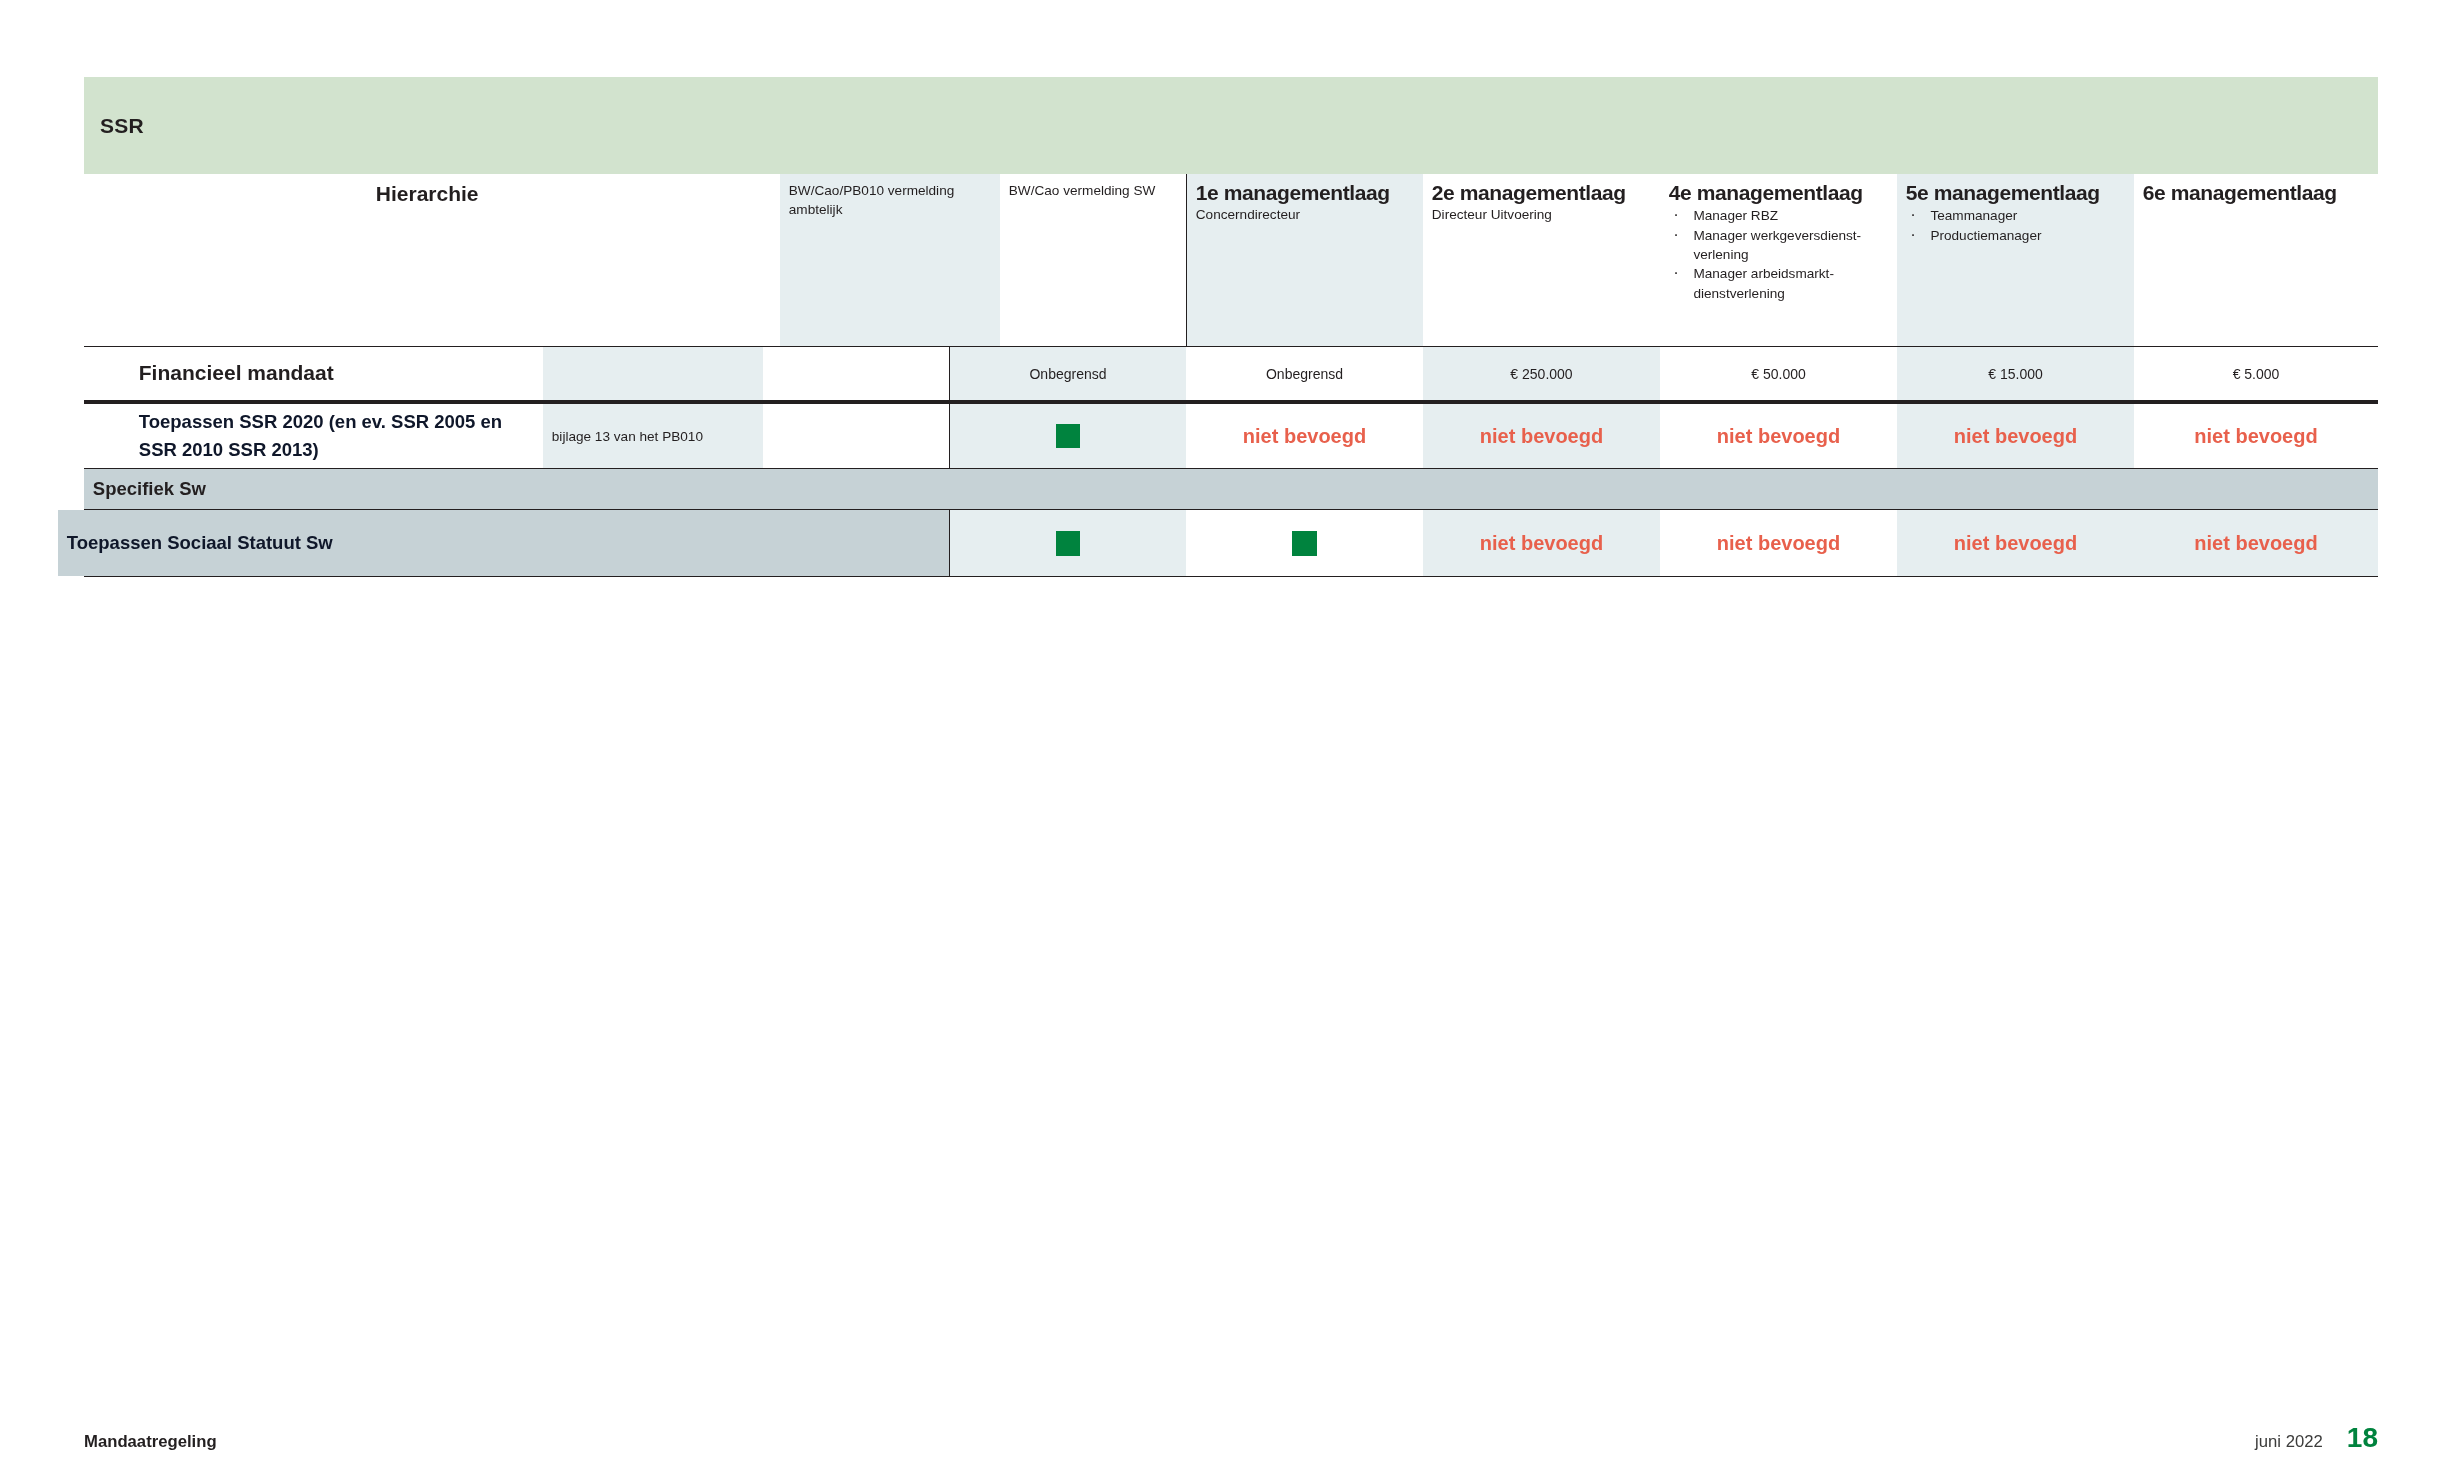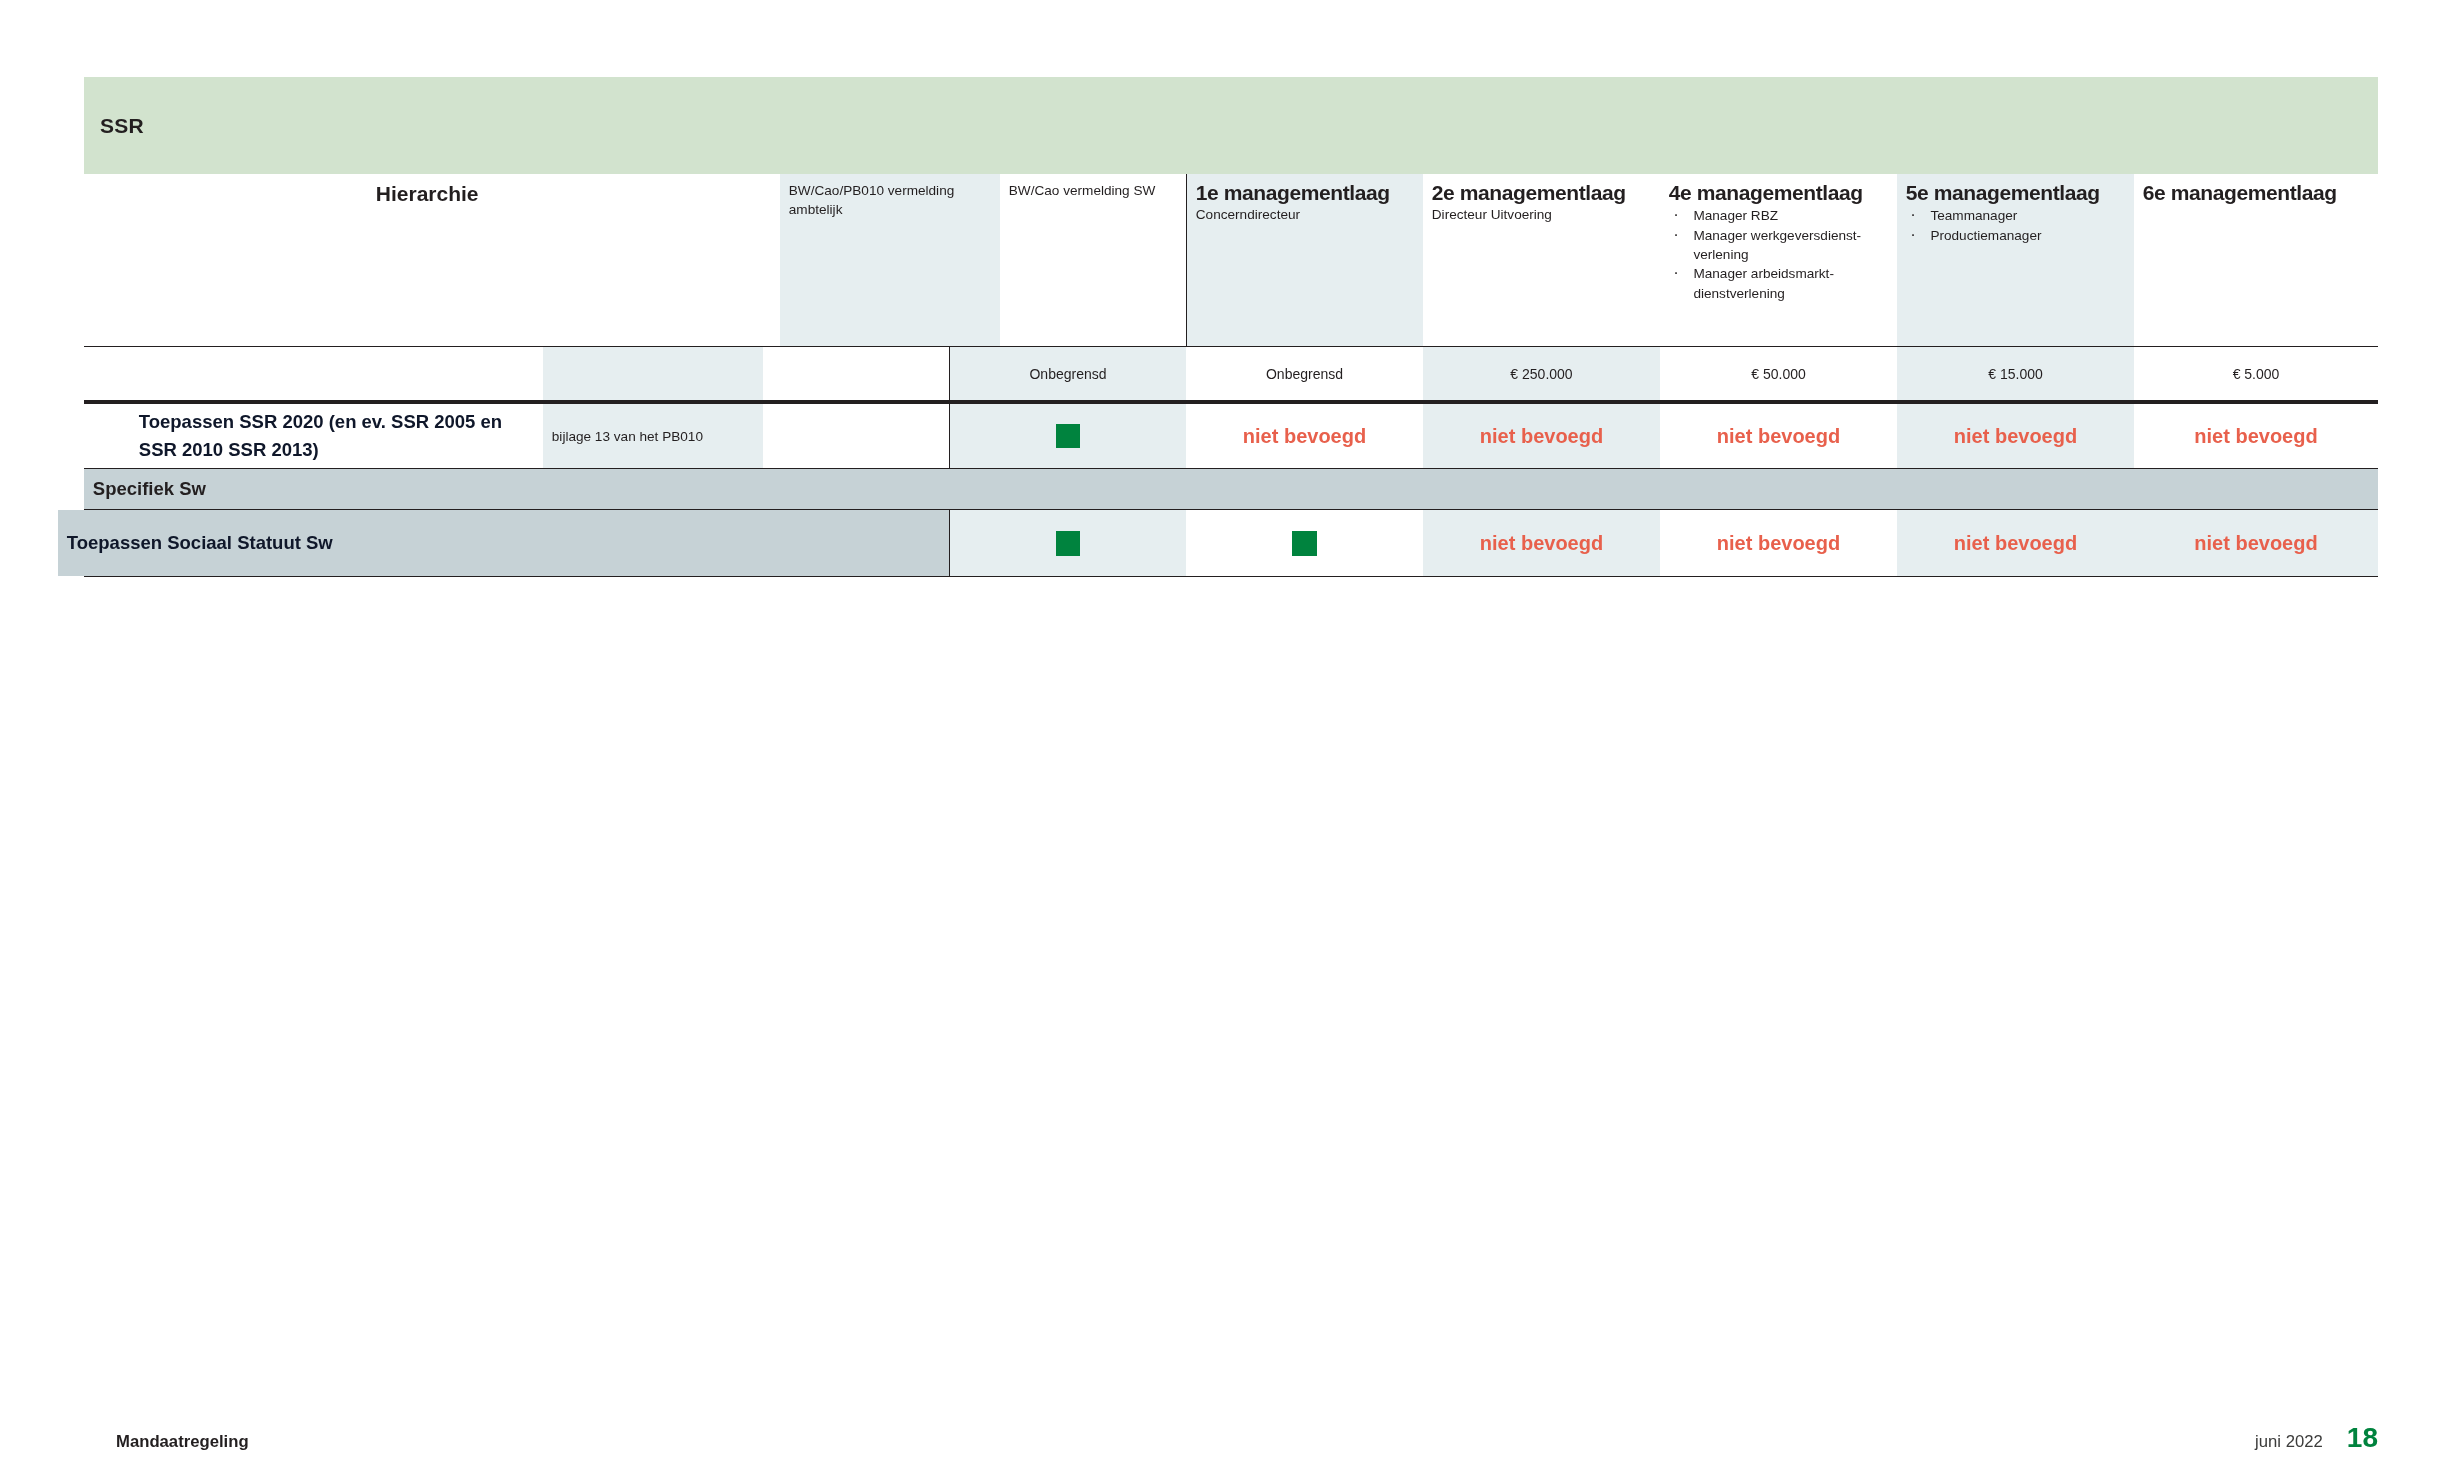--- a/index.html
+++ b/index.html
@@ -214,21 +214,20 @@
     top: 1422px;
     height: 35px;
     display: flex;
     align-items: baseline;
     justify-content: space-between;
   }
   .footer-left {
     font-size: 16.7px;
     font-weight: bold;
     color: #231f20;
-    margin-left: 32px;
   }
   .footer-right {
     display: flex;
     align-items: baseline;
     gap: 24px;
   }
   .footer-date {
     font-size: 16.7px;
     color: #3c3c3b;
   }
@@ -290,20 +289,23 @@
           <li>Productiemanager</li>
         </ul>
       </div>
 
       <div class="cell c-m6 white">
         <div class="hdr-layer">6e managementlaag</div>
       </div>
     </div>
 
     <div class="row row-financial">
+      <div class="cell c-label white">
+        <div class="lbl-strong">Financieel mandaat</div>
+      </div>
       <div class="cell c-bw1 tint">
         <div class="money"></div>
       </div>
       <div class="cell c-bw2 white">
         <div class="money"></div>
       </div>
       <div class="cell c-m tint divider-left">
         <div class="money">Onbegrensd</div>
       </div>
       <div class="cell c-m white">

